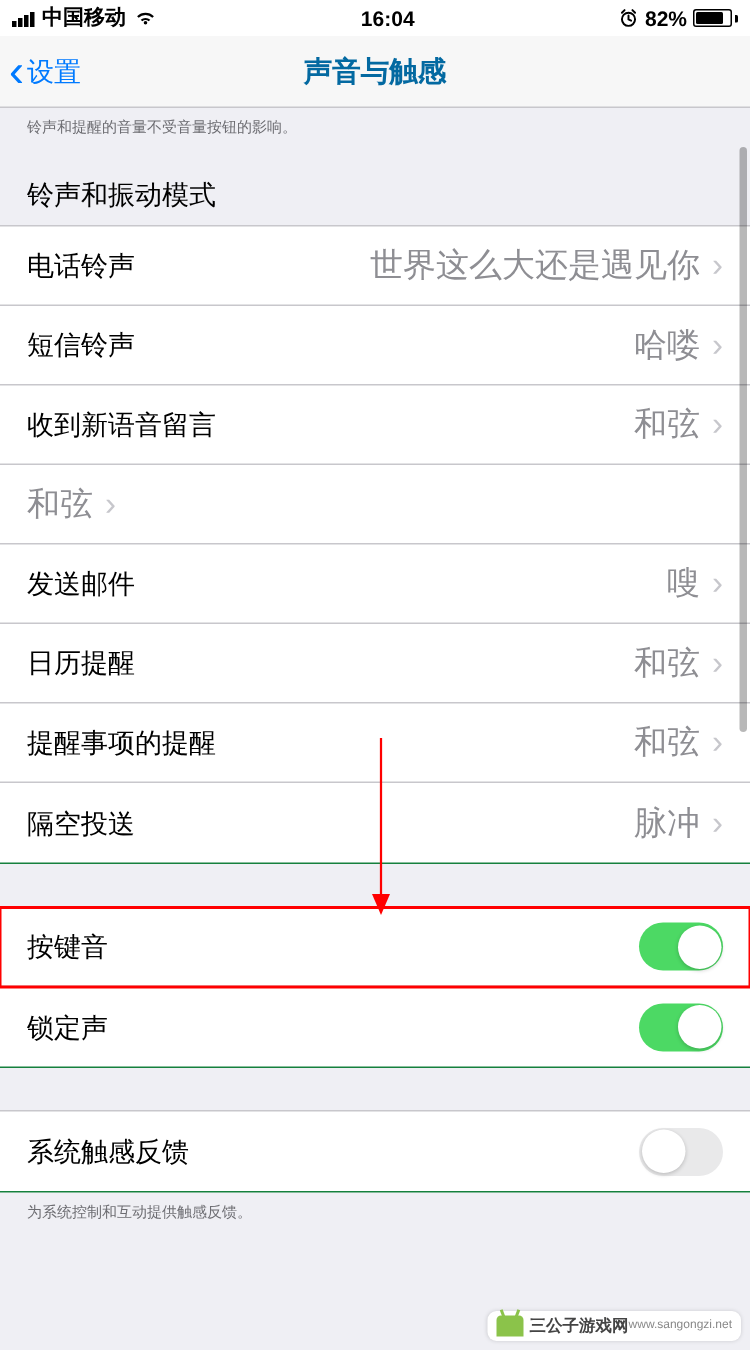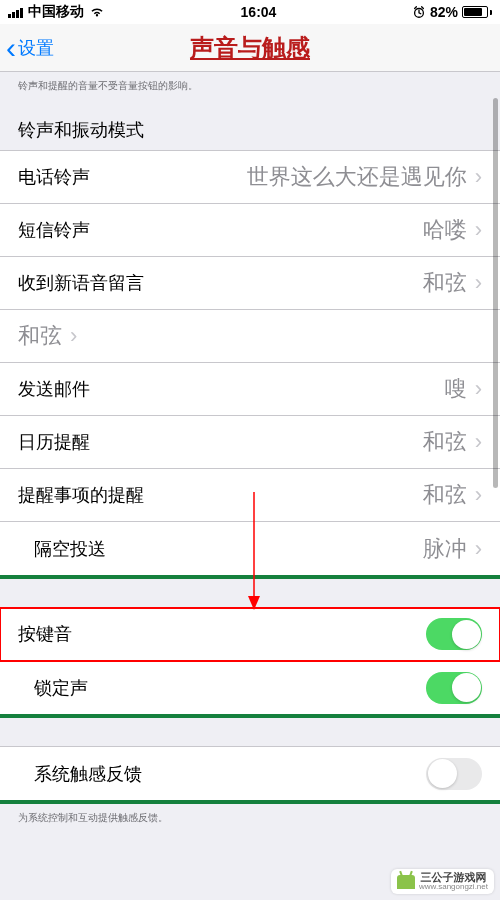--- a/index.html
+++ b/index.html
@@ -43,32 +43,32 @@
       border-bottom: 1px solid #c8c7cc;
       display: flex;
       align-items: center;
       justify-content: center;
       position: relative;
     }
     .back-btn {
       position: absolute; left: 6px; display: flex; align-items: center; color: #007aff; font-size: 18px;
     }
     .back-chevron { font-size: 30px; line-height: 1; margin-right: 2px; font-weight: 300; }
-    .nav-title { font-size: 24px; font-weight: 600; color:#b91c1c;text-decoration:underline; }
+    .nav-title { font-size: 19px; font-weight: 600; color:#0369a1; }
     .footer-note { font-size: 10px; color: #6d6d72; padding: 7px 18px 8px; line-height: 1.3; }
     .section-header { font-size: 18px; color: #000000; padding: 18px 18px 8px; }
-    .group { background: #fff; border-top: 1px solid #c8c7cc; border-bottom: 4px solid #15803d; }
+    .group { background: #fff; border-top: 1px solid #c8c7cc; border-bottom: 1px solid #15803d; }
     .row {
       min-height: 53px;
       display: flex; align-items: center; justify-content: space-between;
       padding: 0 18px;
       border-bottom: 1px solid #c8c7cc;
       position: relative;
     }
-    .group .row:last-child { border-bottom: none; margin-left: 16px; }
+    .group .row:last-child { border-bottom: none; }
     .row .label { font-size: 18px; color: #000; }
     .row .right { display: flex; align-items: center; gap: 8px; }
     .row .value { font-size: 22px; color: #8e8e93; }
     .chevron { color: #c7c7cc; font-size: 22px; font-weight: 300; }
     .toggle {
       width: 56px; height: 32px; border-radius: 16px; position: relative; transition: .2s;
     }
     .toggle.on { background: #4cd964; }
     .toggle.off { background: #e9e9ea; }
     .toggle .knob {
@@ -94,21 +94,21 @@
       background: rgba(0,0,0,0.28); border-radius: 3px;
     }
     .watermark {
       position:absolute; right:6px; bottom:6px; background:#fff; border-radius:6px;
       padding:3px 6px; display:flex; align-items:center; gap:4px; font-size:11px; color:#555;
       box-shadow:0 0 3px rgba(0,0,0,0.15);
     }
     .watermark .logo { width:18px; height:14px; background:#8bc34a; border-radius:3px 3px 0 0; position:relative; }
     .watermark .logo::before, .watermark .logo::after { content:''; position:absolute; width:2px; height:5px; background:#8bc34a; top:-4px; }
     .watermark .logo::before{ left:3px; transform:rotate(-20deg);} .watermark .logo::after{ right:3px; transform:rotate(20deg);}
-    .wm-text { display:flex; flex-direction:column; line-height:1;align-items:center; }
+    .wm-text { display:flex; flex-direction:row; line-height:1; }
     .wm-text .cn{ font-size:11px; font-weight:600; color:#444;} .wm-text .url{ font-size:8px; color:#888;}
   </style>
 </head>
 <body>
 
 <div class="status-bar">
   <div class="status-left">
     <div class="signal-bars">
         <span></span>
         <span></span>

